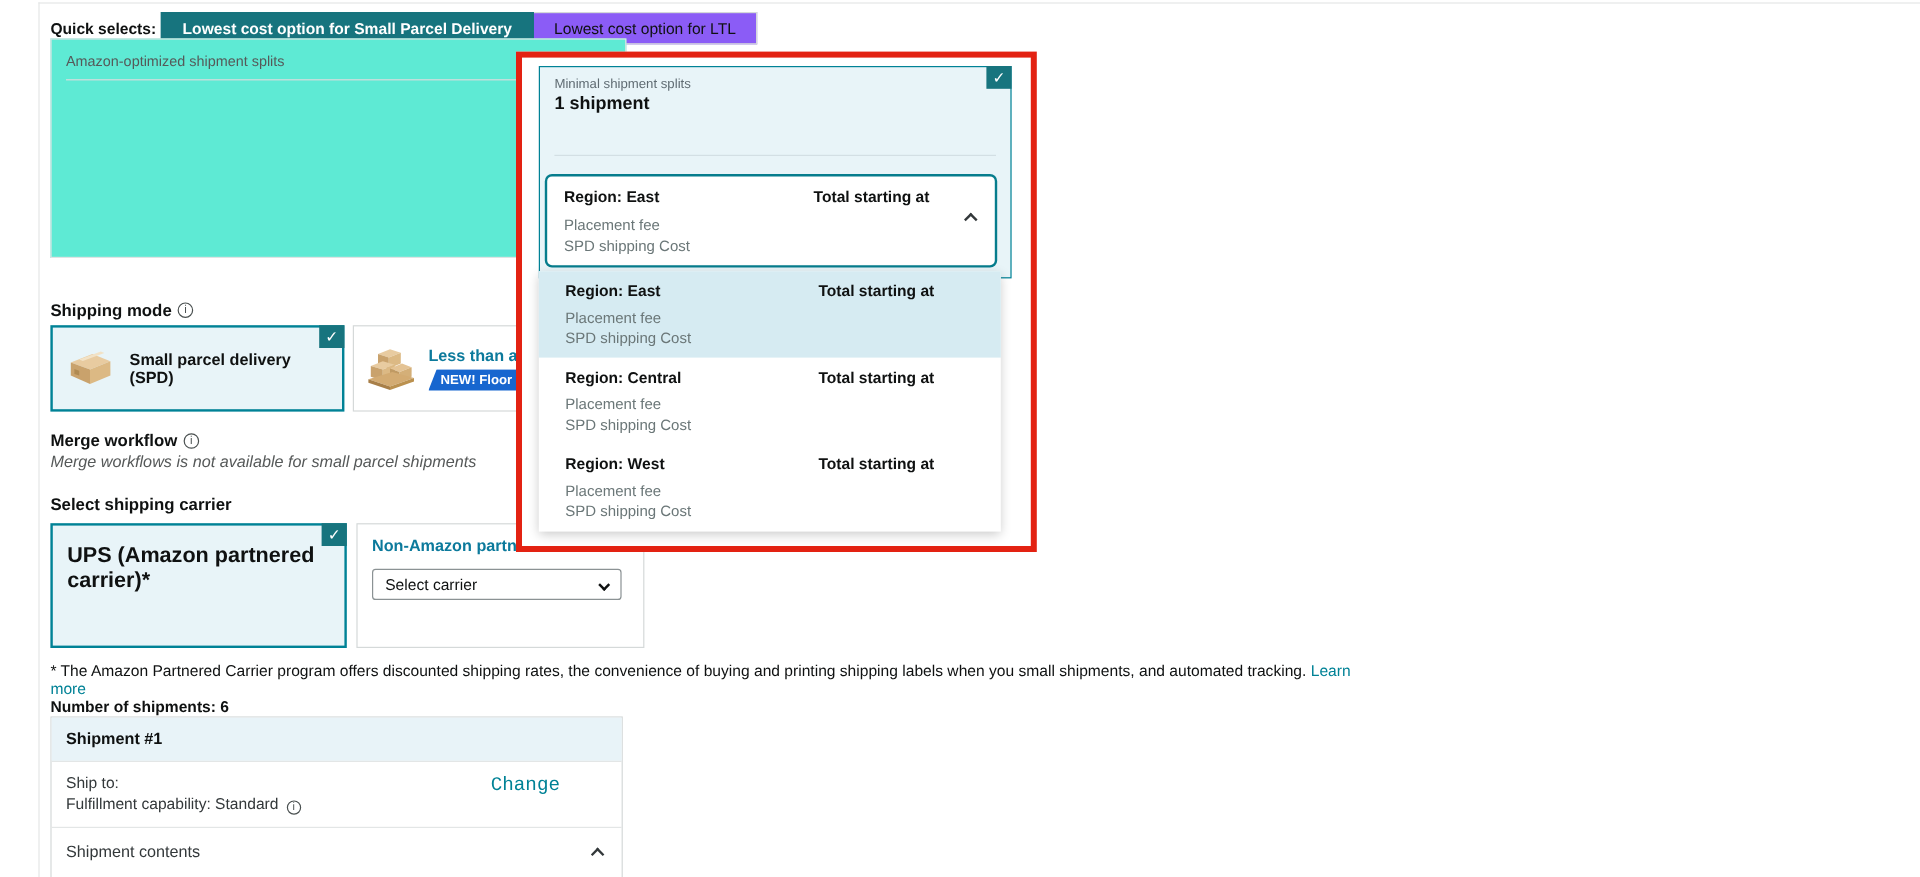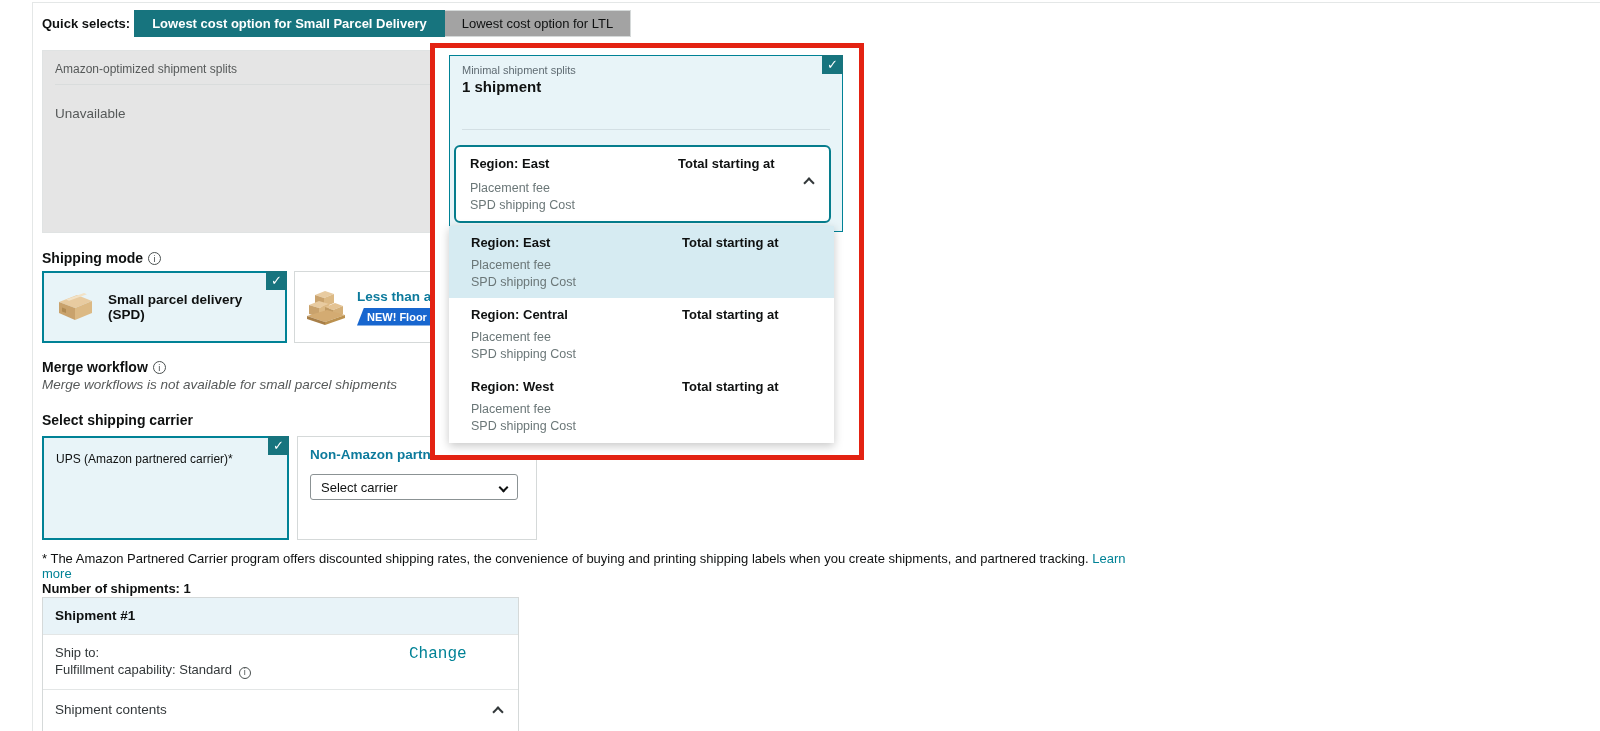--- a/index.html
+++ b/index.html
@@ -8,24 +8,24 @@
   .stage { position:relative; width:1600px; height:731px; background:#fff; overflow:hidden; font-size:13px;margin-left:24px; }
 
   .topline { position:absolute; left:8px; top:2px; right:0; height:1px; background:#e4e7e7; }
   .leftline { position:absolute; left:8px; top:2px; bottom:0; width:1px; background:#e4e7e7; }
 
   
   .quick-row { position:absolute; left:18px; top:10px; display:flex; align-items:center; height:27px; }
   .quick-label { font-weight:bold; font-size:13px; margin-right:4px; }
   .qbtn { height:27px; display:flex; align-items:center; padding:0 17px; font-size:13px; cursor:pointer; }
   .qbtn.sel { background:#17747e; color:#fff; font-weight:bold; border:1px solid #17747e; }
-  .qbtn.unsel { background:#a3a3a3; color:#0f1111; border:1px solid #d5d9d9; border-left:none; }
-
-  
-  .gray-panel { position:absolute; left:18px; top:50px; width:480px; height:183px; background:#e5e5e5; border:1px solid #e0e3e3; }
+  .qbtn.unsel { background:#8b5cf6; color:#0f1111; border:1px solid #d5d9d9; border-left:none; }
+
+  
+  .gray-panel { position:absolute; left:18px; top:32px; width:480px; height:183px; background:#5eead4; border:1px solid #e0e3e3; }
   .gray-header { font-size:12px; color:#565959; padding:11px 12px 8px 12px; }
   .gray-divider { height:1px; background:#d9dcdc; margin:0 12px; }
   .gray-status { font-size:13.5px; color:#565959; padding:21px 12px; }
 
   
   .popup { position:absolute; left:406px; top:43px; width:434px; height:417px; background:#fff; border:5px solid #e32212; z-index:50; }
   .mini-card { position:absolute; left:14px; top:7px; width:394px; height:177px; background:#e8f4f8; border:1px solid #008296; }
   .mini-check { position:absolute; top:-1px; right:-1px; width:21px; height:19px; background:#17747e; color:#fff; font-size:13px; display:flex; align-items:center; justify-content:center; }
   .mini-head { font-size:11px; color:#5f6b72; padding:8px 12px 0 12px; }
   .mini-title { font-size:15px; font-weight:bold; padding:2px 12px 0 12px; }
@@ -61,21 +61,21 @@
   .mode1 { left:18px; top:271px; width:245px; height:72px; display:flex; align-items:center; padding:0 10px; gap:12px; }
   .mode2 { left:270px; top:271px; width:243px; height:72px; display:flex; align-items:center; padding:0 8px; gap:10px; }
   .mode-title { font-size:13.5px; font-weight:bold; }
   .mode2-title { font-size:13.5px; font-weight:bold; color:#0c7a9c; }
   .new-badge { margin-top:4px; display:inline-block; background:#1766cf; color:#fff; font-size:11px; font-weight:bold; padding:3px 8px 3px 10px; clip-path:polygon(7px 0, 100% 0, 100% 100%, 0 100%); white-space:nowrap; }
 
   .merge-note { position:absolute; left:18px; top:377px; font-style:italic; color:#565959; font-size:13.5px; }
 
   .carrier1 { left:18px; top:436px; width:247px; height:104px; padding:14px 12px; }
   .carrier2 { left:273px; top:436px; width:240px; height:104px; padding:10px 12px; }
-  .carrier-title { font-size:12px; font-weight:normal; }
+  .carrier-title { font-size:18px; font-weight:bold; }
   .carrier-desc { font-size:13px; margin-top:7px; }
   .carrier2-title { font-size:13.5px; font-weight:bold; color:#0c7a9c; }
   .carrier-select { margin-top:12px; width:208px; height:26px; border:1px solid #8b9294; border-radius:3px; background:#fff; display:flex; align-items:center; justify-content:space-between; padding:0 10px; font-size:13px; cursor:pointer; }
   .carrier-select .chev { width:7px; height:7px; border-color:#0f1111; }
 
   .footnote { position:absolute; left:18px; top:551px; font-size:13px; width:1100px; }
   .link { color:#008296; cursor:pointer; }
 
   .count-label { position:absolute; left:18px; top:581px; font-size:13px; font-weight:bold; }
 
@@ -100,21 +100,20 @@
 
   <div class="quick-row">
     <span class="quick-label">Quick selects:</span>
     <div class="qbtn sel">Lowest cost option for Small Parcel Delivery</div>
     <div class="qbtn unsel">Lowest cost option for LTL</div>
   </div>
 
   <div class="gray-panel">
     <div class="gray-header">Amazon-optimized shipment splits</div>
     <div class="gray-divider"></div>
-    <div class="gray-status">Unavailable</div>
   </div>
 
   <div class="sec-label" style="top:250px;">
     <span>Shipping mode</span>
     <span class="info">i</span>
   </div>
   <div class="opt-card sel mode1">
     <span class="card-check">✓</span>
     <svg class="icon-svg" width="42" height="32" viewBox="0 0 42 32">
       <polygon points="5,11 23,4 38,10 21,17" fill="#e8cba0"></polygon>
@@ -161,25 +160,25 @@
   </div>
   <div class="opt-card carrier2">
     <div class="carrier2-title">Non-Amazon partnered carrier</div>
     <div class="carrier-select">
       <span>Select carrier</span>
       <span class="chev down"></span>
     </div>
   </div>
 
   <div class="footnote">
-    <span>* The Amazon Partnered Carrier program offers discounted shipping rates, the convenience of buying and printing shipping labels when you create shipments, and partnered tracking.</span>
+    <span>* The Amazon Partnered Carrier program offers discounted shipping rates, the convenience of buying and printing shipping labels when you small shipments, and automated tracking.</span>
     <span class="link">Learn more</span>
   </div>
 
-  <div class="count-label">Number of shipments: 1</div>
+  <div class="count-label">Number of shipments: 6</div>
   <div class="ship-table">
     <div class="ship-header">Shipment #1</div>
     <div class="ship-body">
       <div class="ship-line">Ship to:</div>
       <div class="ship-line"><span>Fulfillment capability: Standard</span> <span class="info">i</span></div>
       <span class="change-link link">Change</span>
     </div>
     <div class="ship-contents">
       <span>Shipment contents</span>
       <span class="chev up contents-chev"></span>

